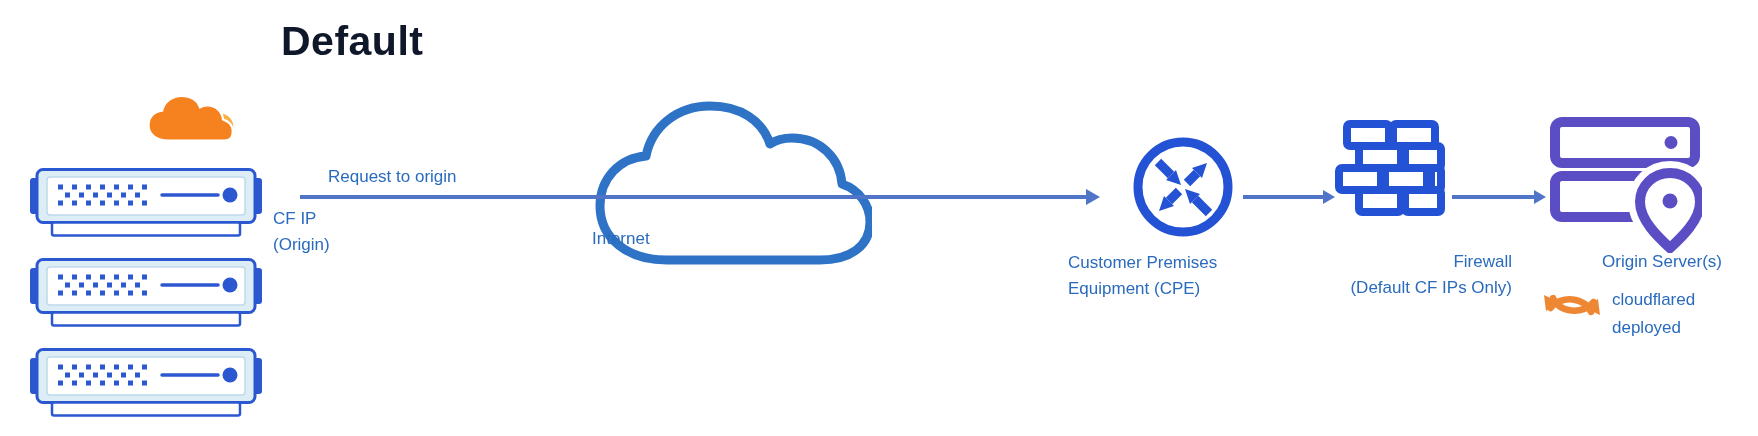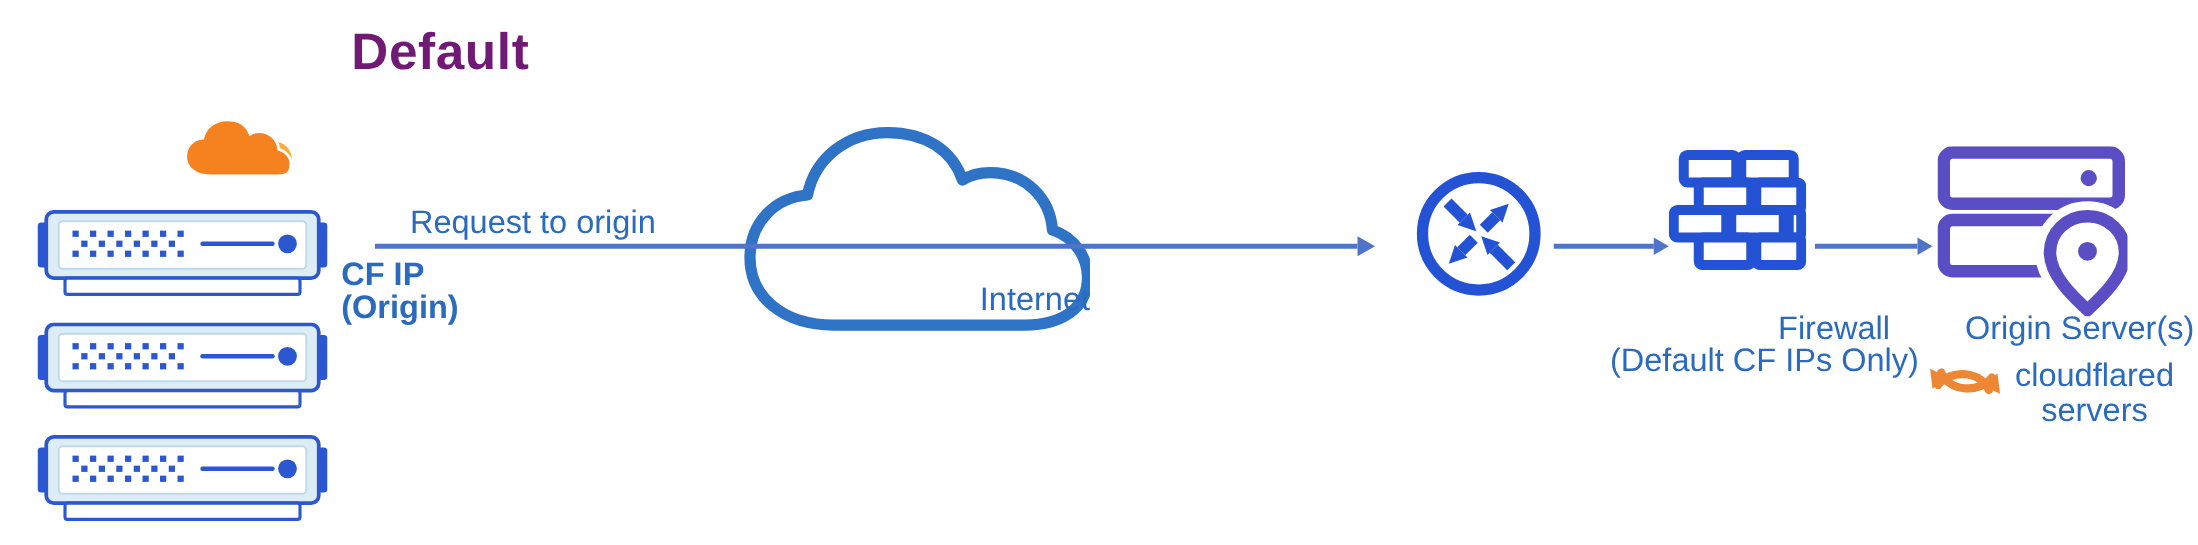--- a/index.html
+++ b/index.html
@@ -7,39 +7,39 @@
     position:relative;
     width:1758px;height:436px;
     background:#ffffff;
     font-family:"Liberation Sans","DejaVu Sans",sans-serif;
     overflow:hidden;
   }
   .abs{position:absolute;}
   
   .title{
     left:281px;top:18px;
-    font-size:41px;font-weight:700;color:#701a75;
+    font-size:41px;font-weight:700;color:#0f172a;
     letter-spacing:0.5px;
   }
   .wordmark{
     left:42px;top:142px;
     font-size:21px;font-weight:800;color:#1d1d1d;
     letter-spacing:3px;white-space:nowrap;
   }
   .wordmark sup{font-size:8px;letter-spacing:0;vertical-align:top;line-height:1;}
   .lbl{
-    font-size:26px;color:#2a6bbd;line-height:26px;white-space:nowrap;
+    font-size:17px;color:#2a6bbd;line-height:26px;white-space:nowrap;
   }
   .request-label{left:328px;top:164px;}
-  .cfip-label{left:273px;top:206px;font-weight:bold;}
-  .internet-label{left:572px;top:226px;width:300px;text-align:right;z-index:4;}
+  .cfip-label{left:273px;top:206px;}
+  .internet-label{left:592px;top:226px;width:300px;text-align:left;z-index:4;}
   .cpe-label{left:1068px;top:250px;}
   .fw-label{left:1288px;top:249px;width:224px;text-align:right;}
   .origin-label{left:1572px;top:249px;width:180px;text-align:center;}
-  .note-label{left:1612px;top:286px;line-height:28px;text-align:center;}
+  .note-label{left:1612px;top:286px;line-height:28px;}
   
   .arrow-line{height:4px;background:#4f74c8;top:195px;z-index:3;}
   .arrow-head{width:0;height:0;z-index:3;}
   .main-line{left:300px;width:786px;}
   .main-head{left:1086px;top:189px;border-top:8px solid transparent;border-bottom:8px solid transparent;border-left:14px solid #4f74c8;}
   .a2-line{left:1243px;width:80px;}
   .a2-head{left:1323px;top:190px;border-top:7px solid transparent;border-bottom:7px solid transparent;border-left:12px solid #4f74c8;}
   .a3-line{left:1452px;width:82px;}
   .a3-head{left:1534px;top:190px;border-top:7px solid transparent;border-bottom:7px solid transparent;border-left:12px solid #4f74c8;}
   
@@ -136,20 +136,24 @@
       <line x1="27" y1="27" x2="40" y2="40"></line>
         <polygon points="50,50 45,35 35,45" stroke="none"></polygon>
       <line x1="78" y1="78" x2="64" y2="64"></line>
         <polygon points="54,54 69,59 59,69" stroke="none"></polygon>
       <line x1="56" y1="48" x2="66" y2="38"></line>
         <polygon points="76,28 71,43 61,33" stroke="none"></polygon>
       <line x1="48" y1="56" x2="38" y2="66"></line>
         <polygon points="28,76 43,71 33,61" stroke="none"></polygon>
     </g>
   </svg>
+  <div class="abs lbl cpe-label">
+    <div>Customer Premises</div>
+    <div>Equipment (CPE)</div>
+  </div>
 
   <div class="abs arrow-line a2-line"></div>
   <div class="abs arrow-head a2-head"></div>
 
   <svg class="abs fw-icon" viewBox="0 0 110 102">
     <g fill="#ffffff" stroke="#2452d4" stroke-width="8" stroke-linejoin="round">
       <rect x="12" y="4" width="42" height="22" rx="3"></rect>
         <rect x="58" y="4" width="42" height="22" rx="3"></rect>
       <rect x="24" y="26" width="42" height="22" rx="3"></rect>
         <rect x="70" y="26" width="36" height="22" rx="3"></rect>
@@ -185,16 +189,16 @@
       <path d="M 50.5,21 A 22,17 0 0 1 10,17"></path>
       <path d="M 7.5,27 A 22,17 0 0 1 48,31"></path>
     </g>
     <g fill="#ee8733">
       <polygon points="3,30 1,14 16,21"></polygon>
       <polygon points="55,18 57,34 42,27"></polygon>
     </g>
   </svg>
   <div class="abs lbl note-label">
     <div>cloudflared</div>
-    <div>servers</div>
+    <div>deployed</div>
   </div>
 
 </div>
 
 </body></html>

